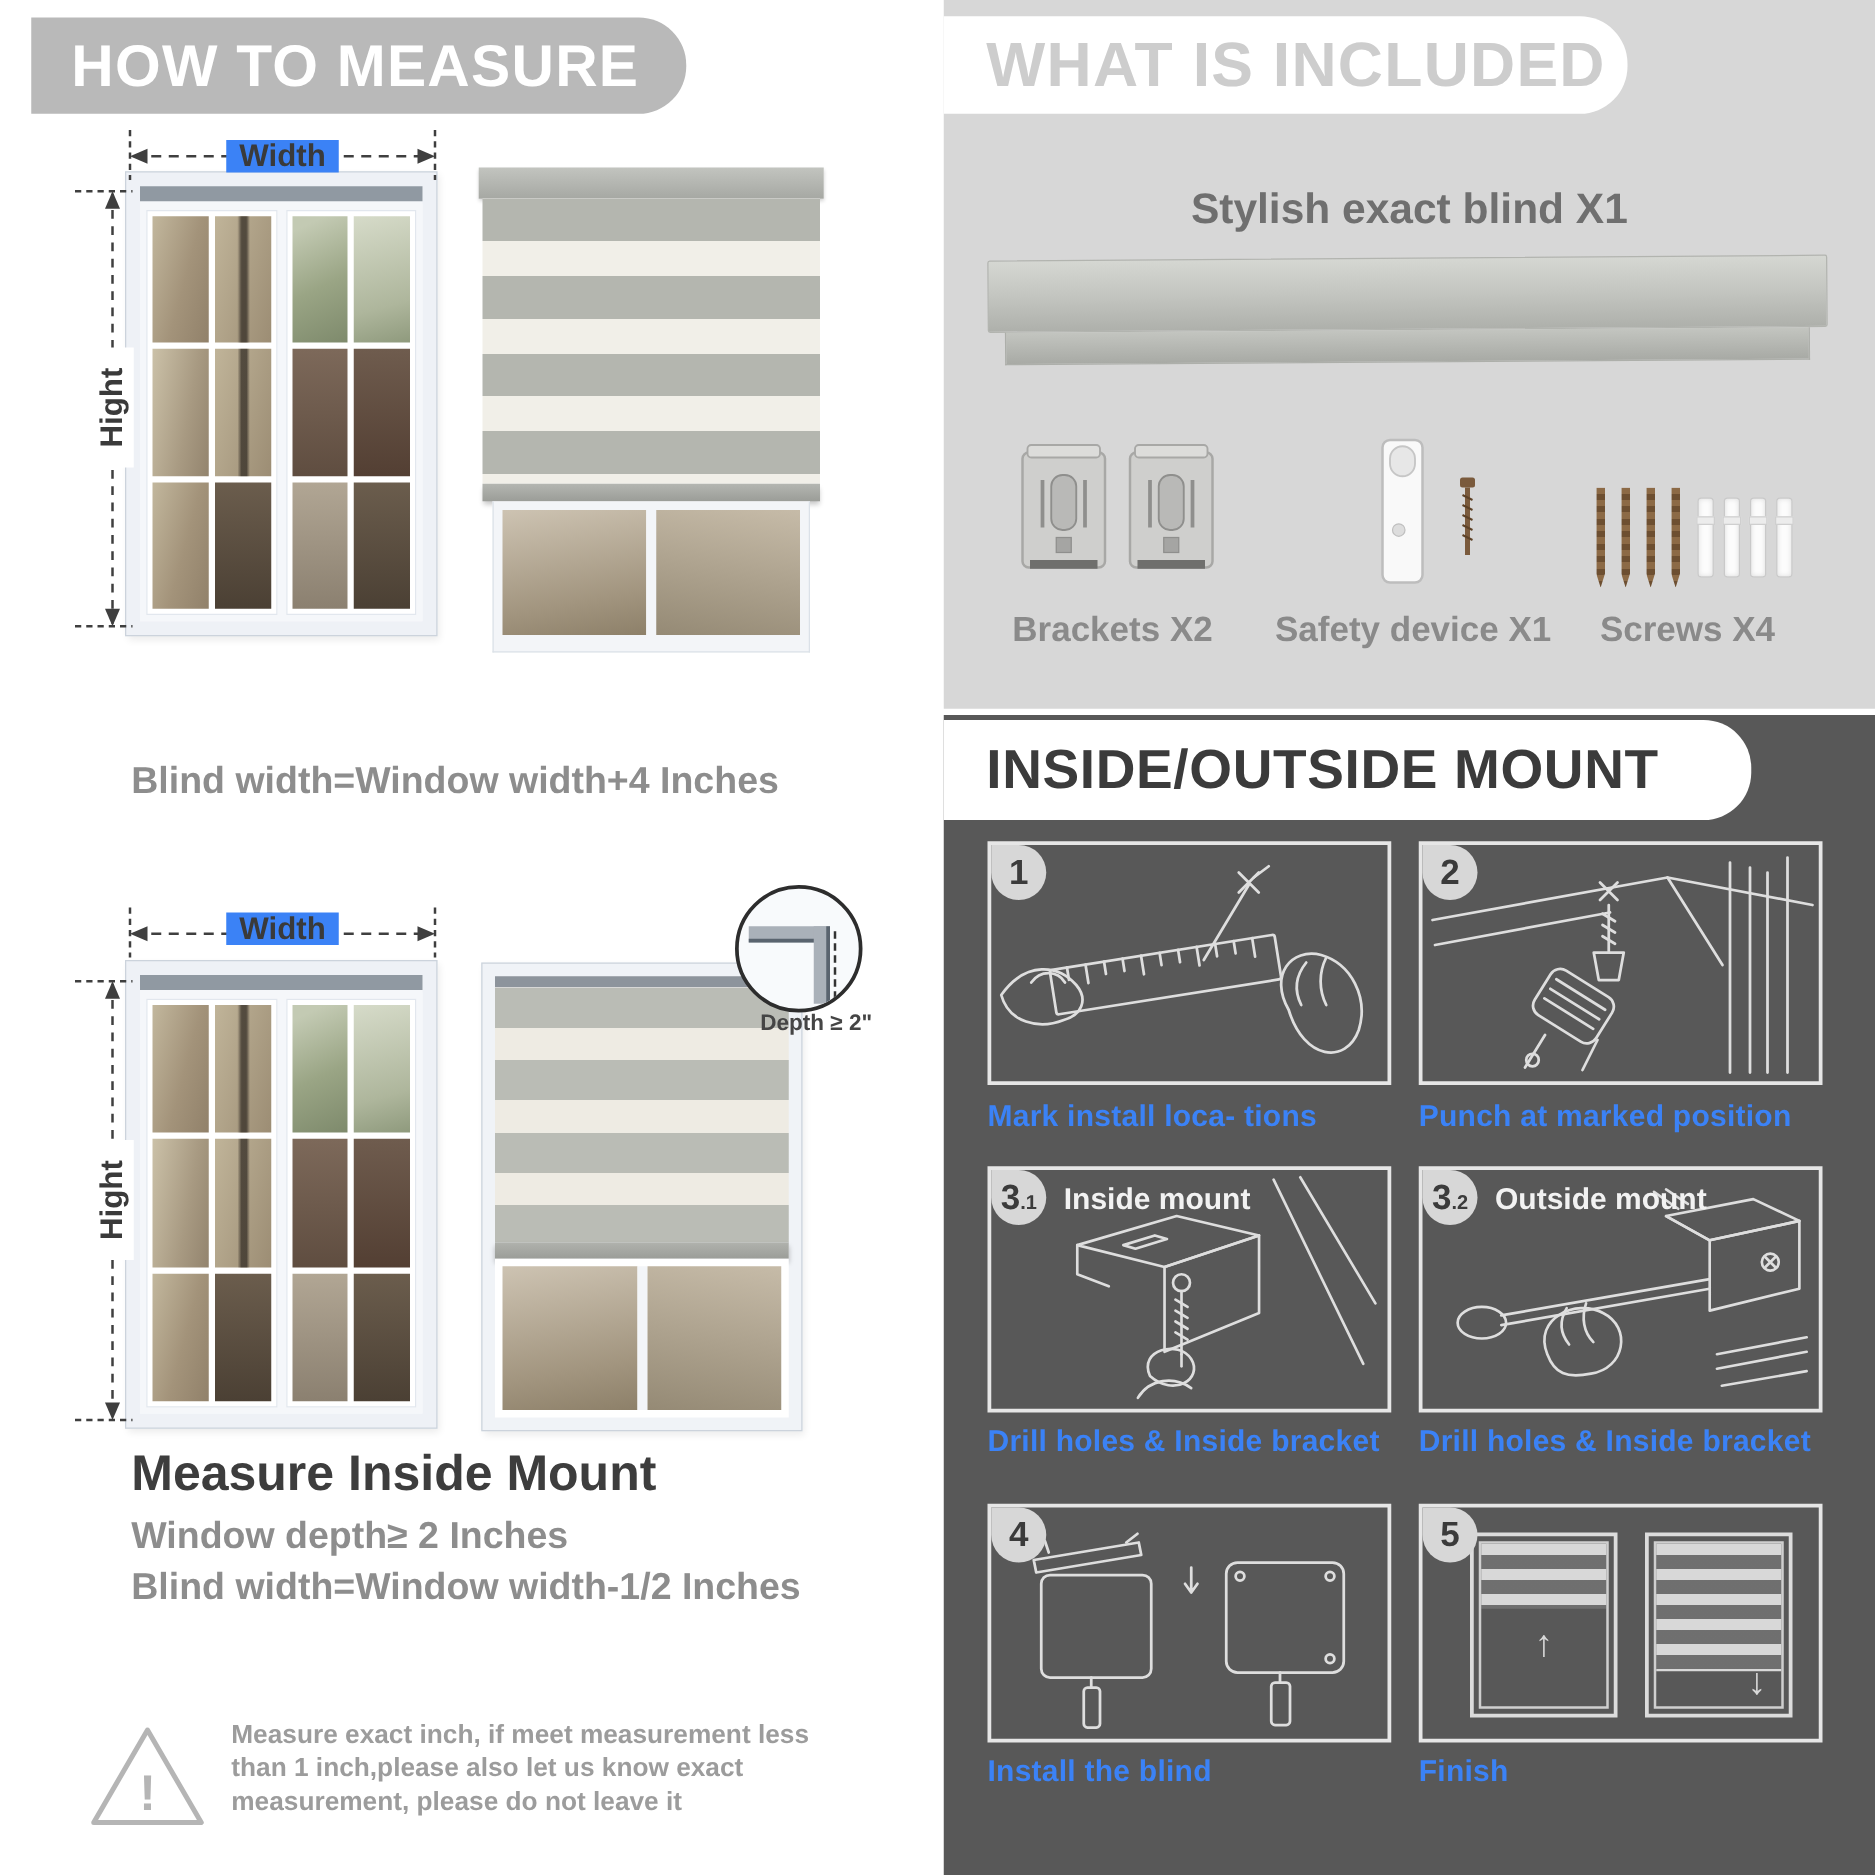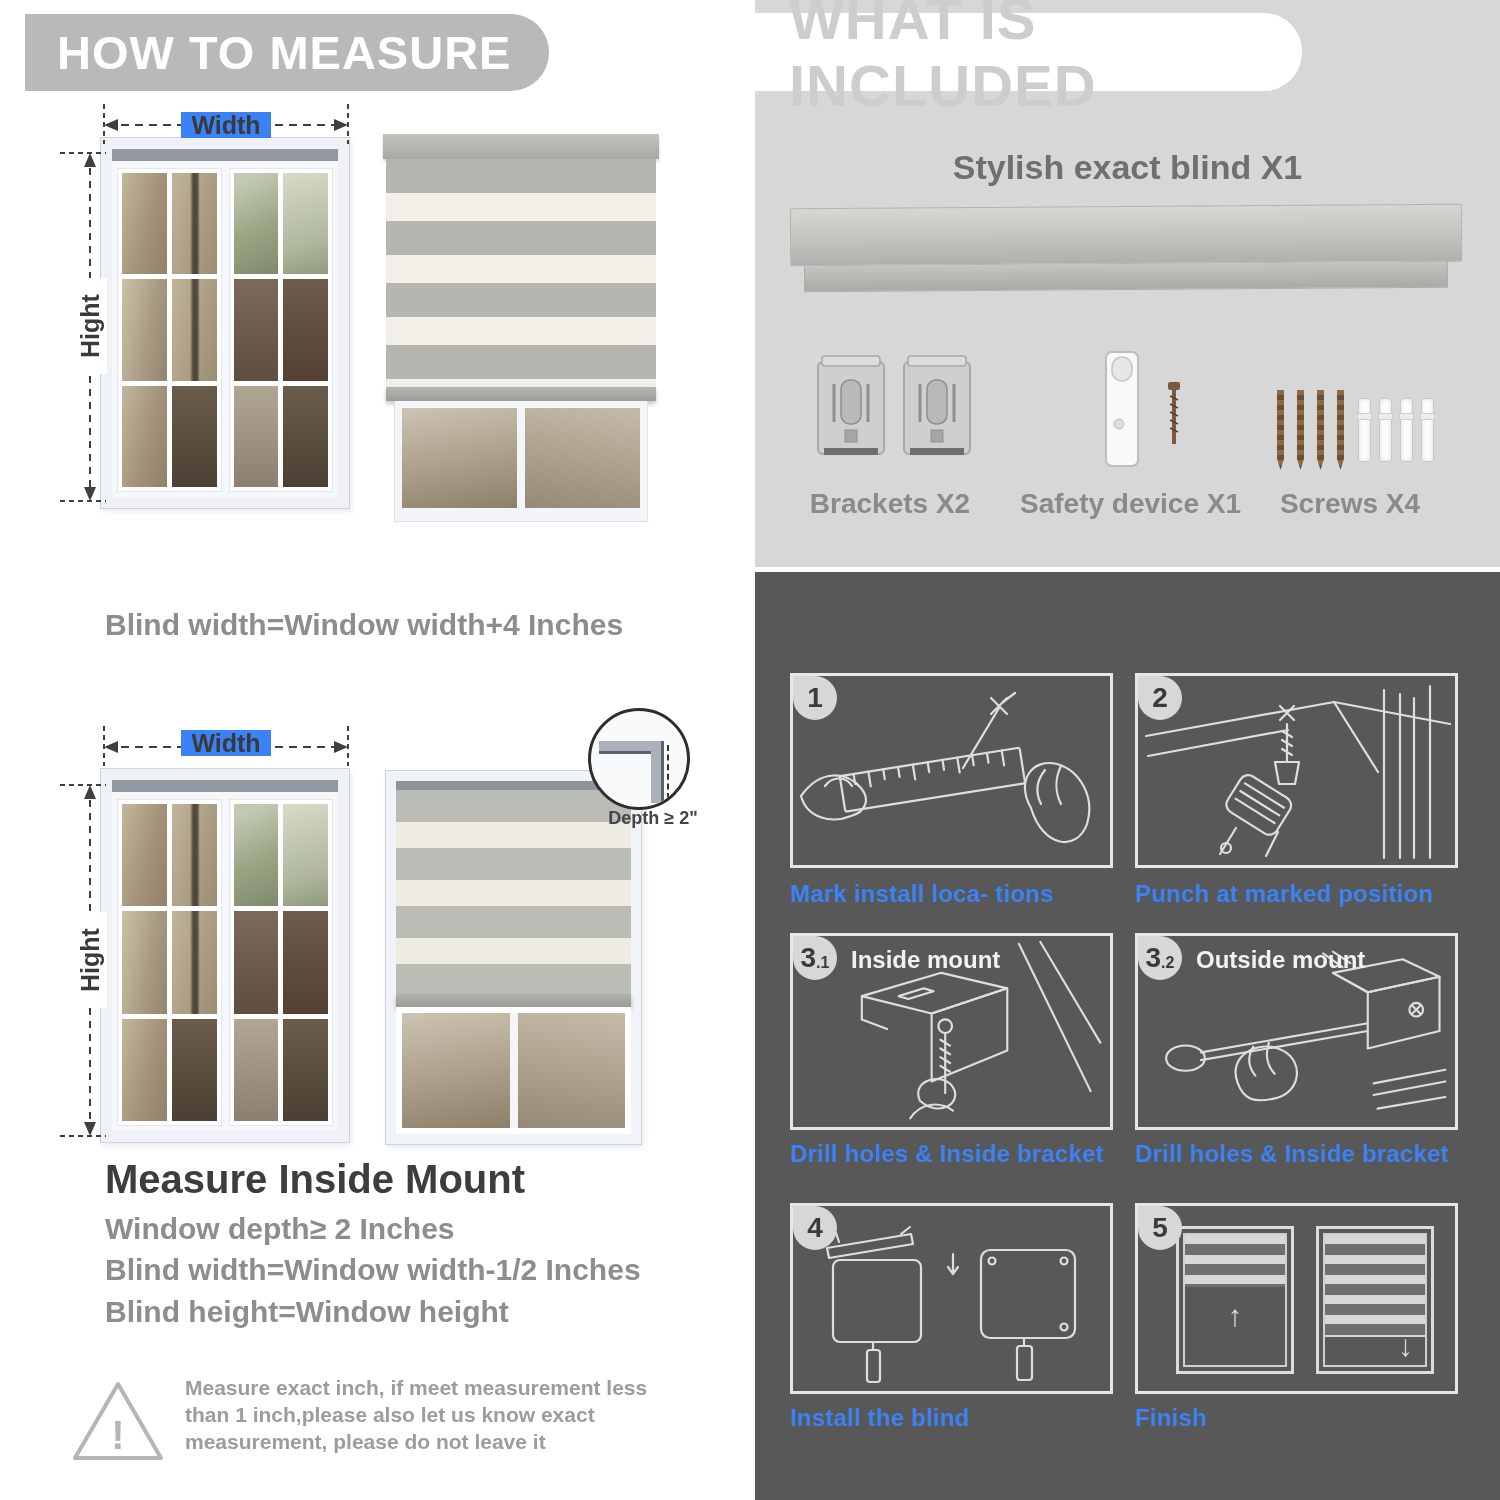--- a/index.html
+++ b/index.html
@@ -5,21 +5,21 @@
   html,body{margin:0;padding:0;background:#fff;}
   #canvas{position:relative;width:1500px;height:1500px;background:#ffffff;overflow:hidden;
           font-family:"Liberation Sans","DejaVu Sans",sans-serif;font-weight:700;}
   .abs{position:absolute;}
 
   
   .pill{position:absolute;border-radius:0 38px 38px 0;display:flex;align-items:center;}
   .pill-left{left:25px;top:14px;width:492px;height:77px;background:#b9b9b9;color:#ffffff;
              font-size:47px;padding-left:32px;letter-spacing:1px;}
   .pill-included{left:755px;top:13px;width:513px;height:78px;background:#ffffff;color:#cdcdcd;
-             font-size:58px;padding-left:34px;letter-spacing:1px;}
+             font-size:50px;padding-left:34px;letter-spacing:1px;}
   .pill-mount{left:755px;top:576px;width:612px;height:80px;background:#ffffff;color:#3b3b3b;
              font-size:44px;padding-left:34px;letter-spacing:.5px;}
 
   
   .sec-title{position:absolute;left:105px;font-size:40px;color:#3d3d3d;}
   .sec-line{position:absolute;left:105px;font-size:30px;color:#8d8d8d;}
   .warn-text{position:absolute;left:185px;top:1374px;width:480px;font-size:21px;line-height:27px;color:#9c9c9c;}
   .warn-mark{position:absolute;left:68px;top:1378px;width:100px;height:90px;display:flex;
              align-items:flex-end;justify-content:center;color:#b5b5b5;font-size:40px;padding-bottom:10px;box-sizing:border-box;}
 
@@ -248,21 +248,20 @@
   <div class="dcircle">
     <div class="dc-h"></div>
       <div class="dc-v"></div>
       <div class="dc-dash"></div>
   </div>
   <div class="depth-note">Depth ≥ 2"</div>
 
   <div class="sec-title" style="top:1157px;">Measure Inside Mount</div>
   <div class="sec-line" style="top:1212px;">Window depth≥ 2 Inches</div>
   <div class="sec-line" style="top:1253px;">Blind width=Window width-1/2 Inches</div>
-  <div class="sec-line" style="top:1295px;">Blind height=Window height</div>
 
   <svg class="measure" style="left:68px;top:1376px;" width="100" height="92">
     <path d="M50 8 L93 82 L7 82 Z" fill="none" stroke="#b5b5b5" stroke-width="4" stroke-linejoin="round"></path>
   </svg>
   <div class="warn-mark">!</div>
   <div class="warn-text">Measure exact inch, if meet measurement less than 1 inch,please also let us know exact measurement, please do not leave it</div>
 
   <div class="panel-light"></div>
 
   <div class="pill pill-included">
@@ -320,20 +319,23 @@
       <div class="anchor"></div>
       <div class="anchor"></div>
   </div>
 
   <div class="item-label" style="left:790px;width:200px;">Brackets X2</div>
   <div class="item-label" style="left:1018px;width:225px;">Safety device X1</div>
   <div class="item-label" style="left:1270px;width:160px;">Screws X4</div>
 
   <div class="panel-dark"></div>
 
+  <div class="pill pill-mount">
+    <span>INSIDE/OUTSIDE MOUNT</span>
+  </div>
 
   <div class="step-panel" style="left:790px;top:673px;height:195px;">
     <div class="badge">
         <span>1</span>
       </div>
     <svg class="art" viewBox="0 0 317 189">
       <g class="lineart">
         <path d="M198 22 l16 16 M214 22 l-16 16"></path>
         <path d="M206 32 L170 92"></path>
         <path d="M210 26 l12 -9"></path>

